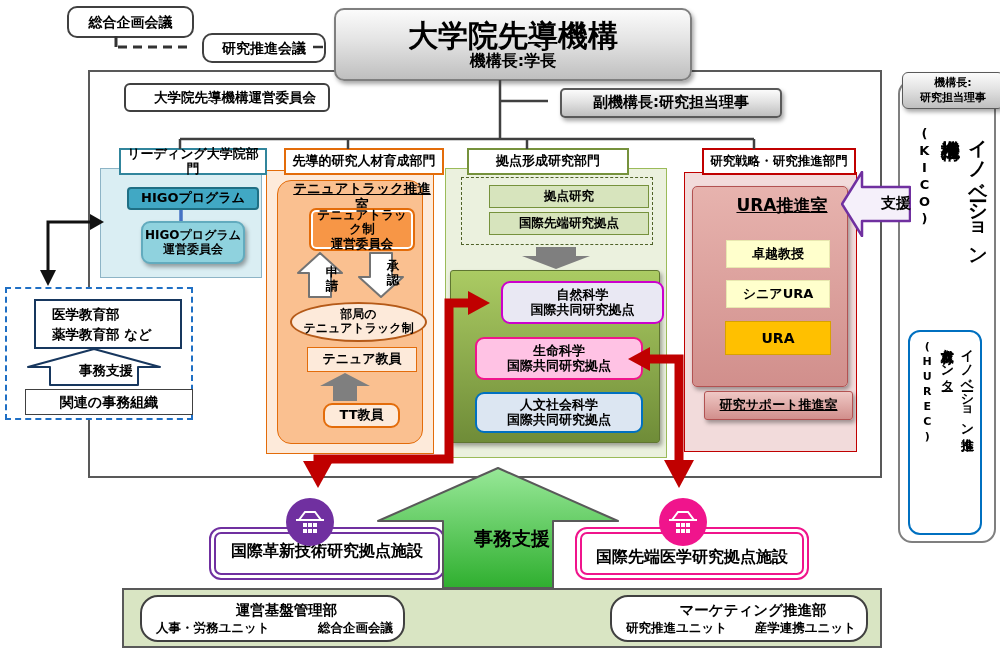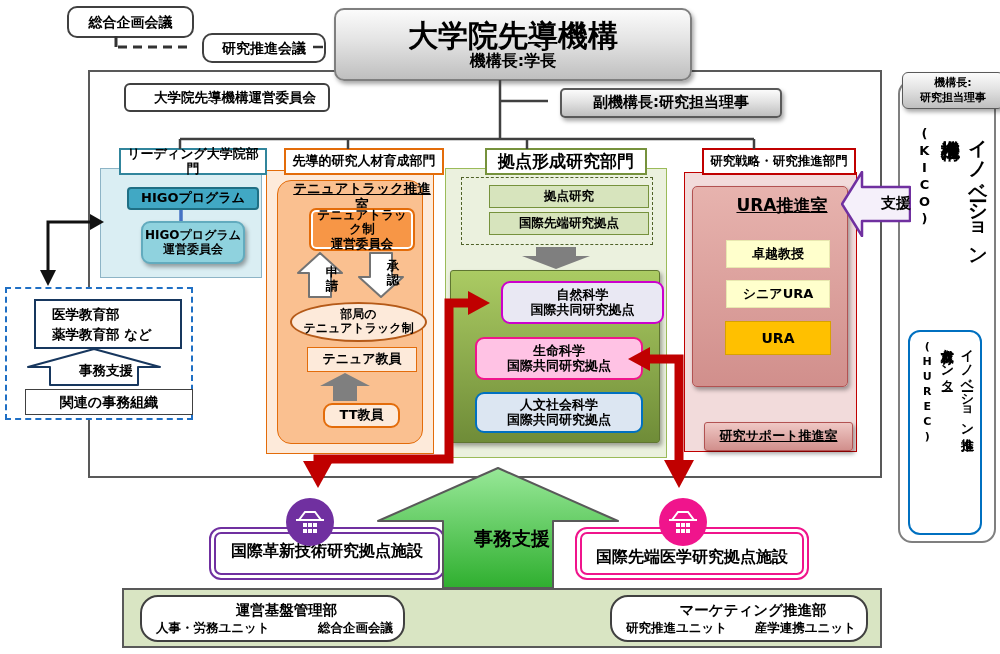--- a/index.html
+++ b/index.html
@@ -98,21 +98,21 @@
   <div class="abs z10" style="left:320px;top:373px;width:50px;height:28px;">
     <svg width="50" height="28" viewBox="0 0 50 28">
       <polygon points="25,0 50,13 37,13 37,28 13,28 13,13 0,13" fill="#7F7F7F"></polygon>
     </svg>
   </div>
   <div class="box z10" style="left:311px;top:403px;width:77px;height:25px;background:#FDEADA;border:2px solid #E36C0A;border-radius:9px;font-size:13px;">
     <span>TT教員</span>
   </div>
 
   <div class="abs z5" style="left:445px;top:168px;width:222px;height:290px;background:#EBF1DE;border:1.5px solid #9BBB59;"></div>
-  <div class="box z10" style="left:473px;top:148px;width:162px;height:27px;border:2px solid #76923C;font-size:17px;">
+  <div class="box z10" style="left:455px;top:148px;width:162px;height:27px;border:2px solid #76923C;font-size:13px;">
     <span>拠点形成研究部門</span>
   </div>
   <div class="abs z10" style="left:461px;top:177px;width:192px;height:68px;border:1.5px dashed #4F6228;"></div>
   <div class="box z10" style="left:477px;top:185px;width:160px;height:23px;background:#D7E4BD;border:1.5px solid #76923C;font-size:12.5px;">
     <span>拠点研究</span>
   </div>
   <div class="box z10" style="left:477px;top:212px;width:160px;height:23px;background:#D7E4BD;border:1.5px solid #76923C;font-size:12.5px;">
     <span>国際先端研究拠点</span>
   </div>
   <div class="abs z10" style="left:522px;top:247px;width:68px;height:22px;">
@@ -144,21 +144,21 @@
   </div>
   <div class="box z12" style="left:714px;top:240px;width:104px;height:28px;background:#FFFFCC;border:1px solid #E8E8B0;font-size:13px;">
     <span>卓越教授</span>
   </div>
   <div class="box z12" style="left:714px;top:280px;width:104px;height:28px;background:#FFFFCC;border:1px solid #E8E8B0;font-size:13px;">
     <span>シニアURA</span>
   </div>
   <div class="box z12" style="left:713px;top:321px;width:106px;height:34px;background:#FFC000;border:1px solid #D8A200;font-size:14px;">
     <span>URA</span>
   </div>
-  <div class="box z10 shadow" style="left:692px;top:422px;width:149px;height:29px;background:linear-gradient(180deg,#EFC8C5,#D18F8C);border:1px solid #B25252;border-radius:3px;font-size:13px;text-decoration:underline;">
+  <div class="box z10 shadow" style="left:692px;top:391px;width:149px;height:29px;background:linear-gradient(180deg,#EFC8C5,#D18F8C);border:1px solid #B25252;border-radius:3px;font-size:13px;text-decoration:underline;">
     <span>研究サポート推進室</span>
   </div>
 
   <div class="abs z5" style="left:5px;top:287px;width:188px;height:133px;border:2.5px dashed #1F6FC4;background:#fff;"></div>
   <div class="box z10" style="left:22px;top:299px;width:148px;height:50px;border:2px solid #17375E;font-size:13.5px;line-height:1.5;justify-content:flex-start;padding-left:16px;text-align:left;">
     <span class="pre">医学教育部
 薬学教育部 など</span>
   </div>
   <div class="abs z10" style="left:27px;top:348px;width:134px;height:38px;">
     <svg width="134" height="38" viewBox="0 0 134 38">

